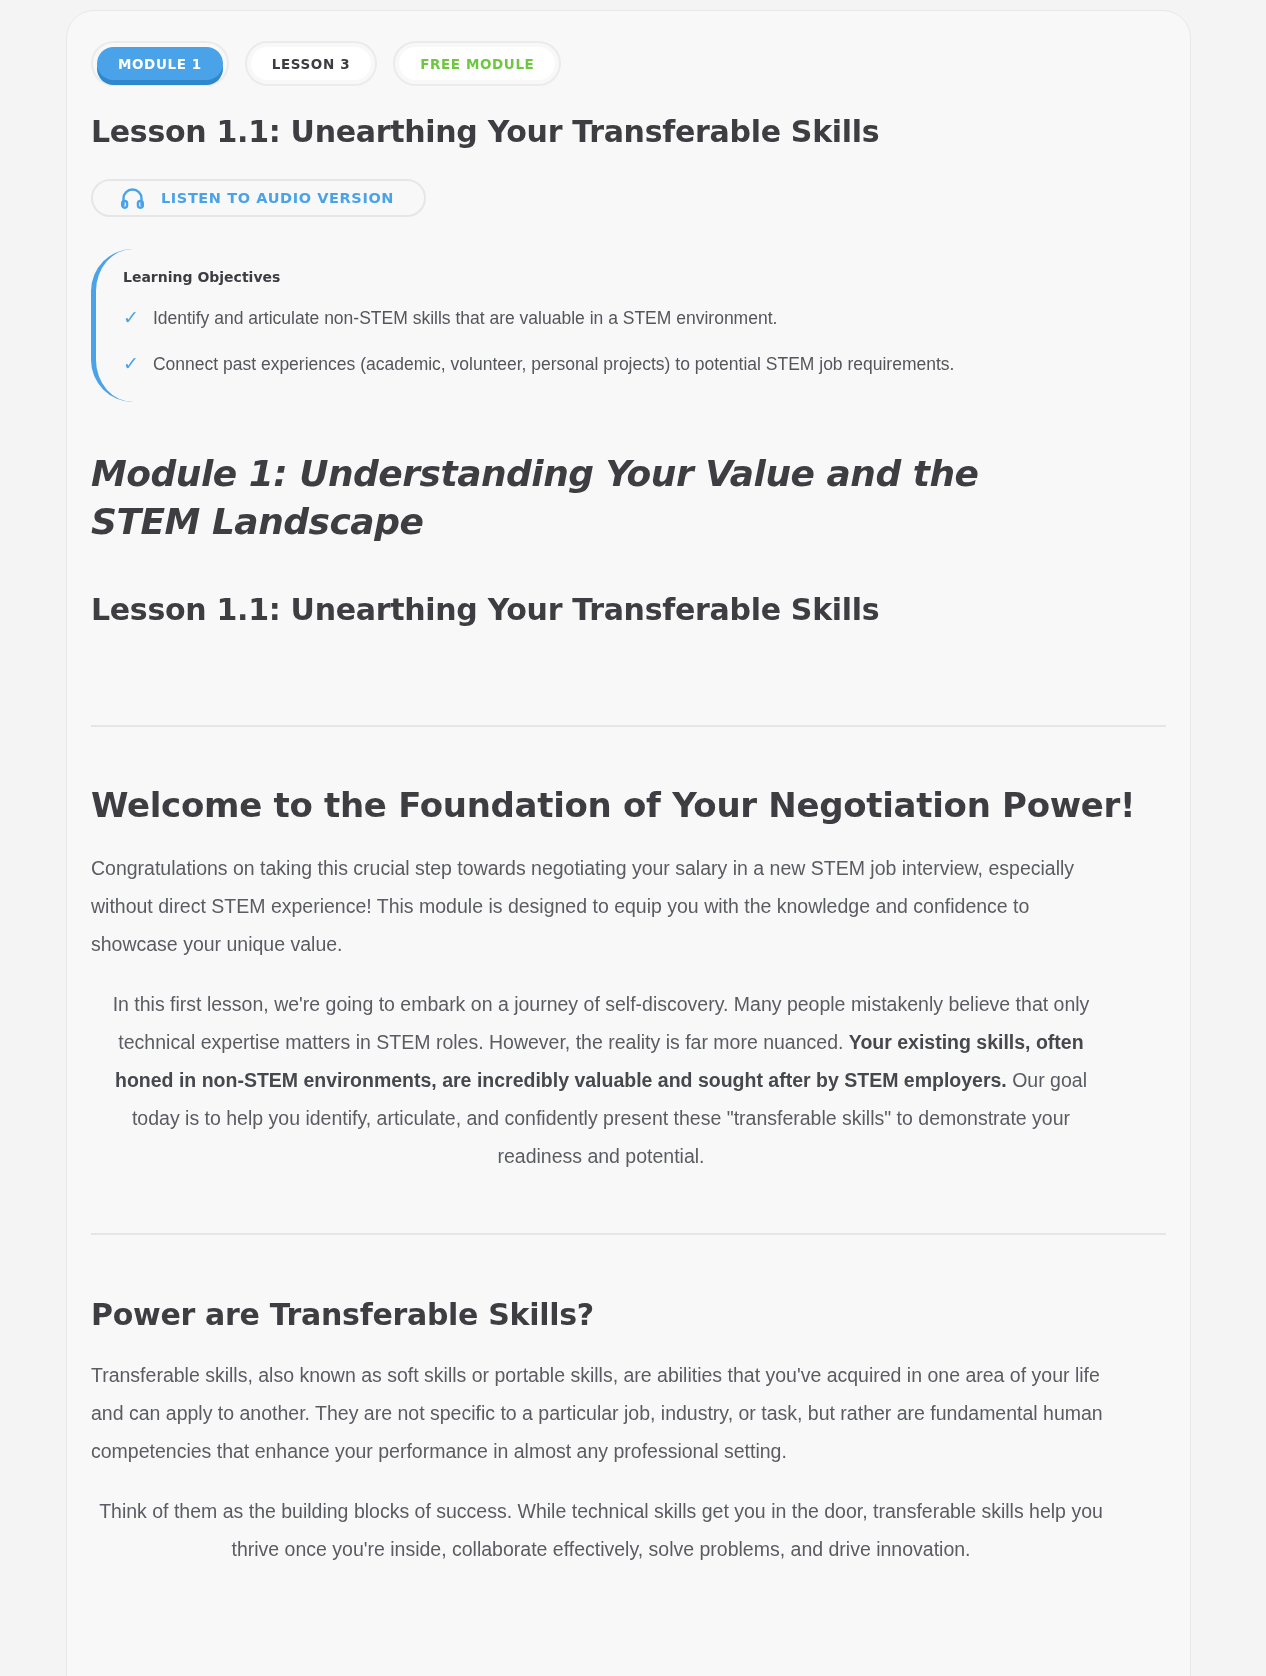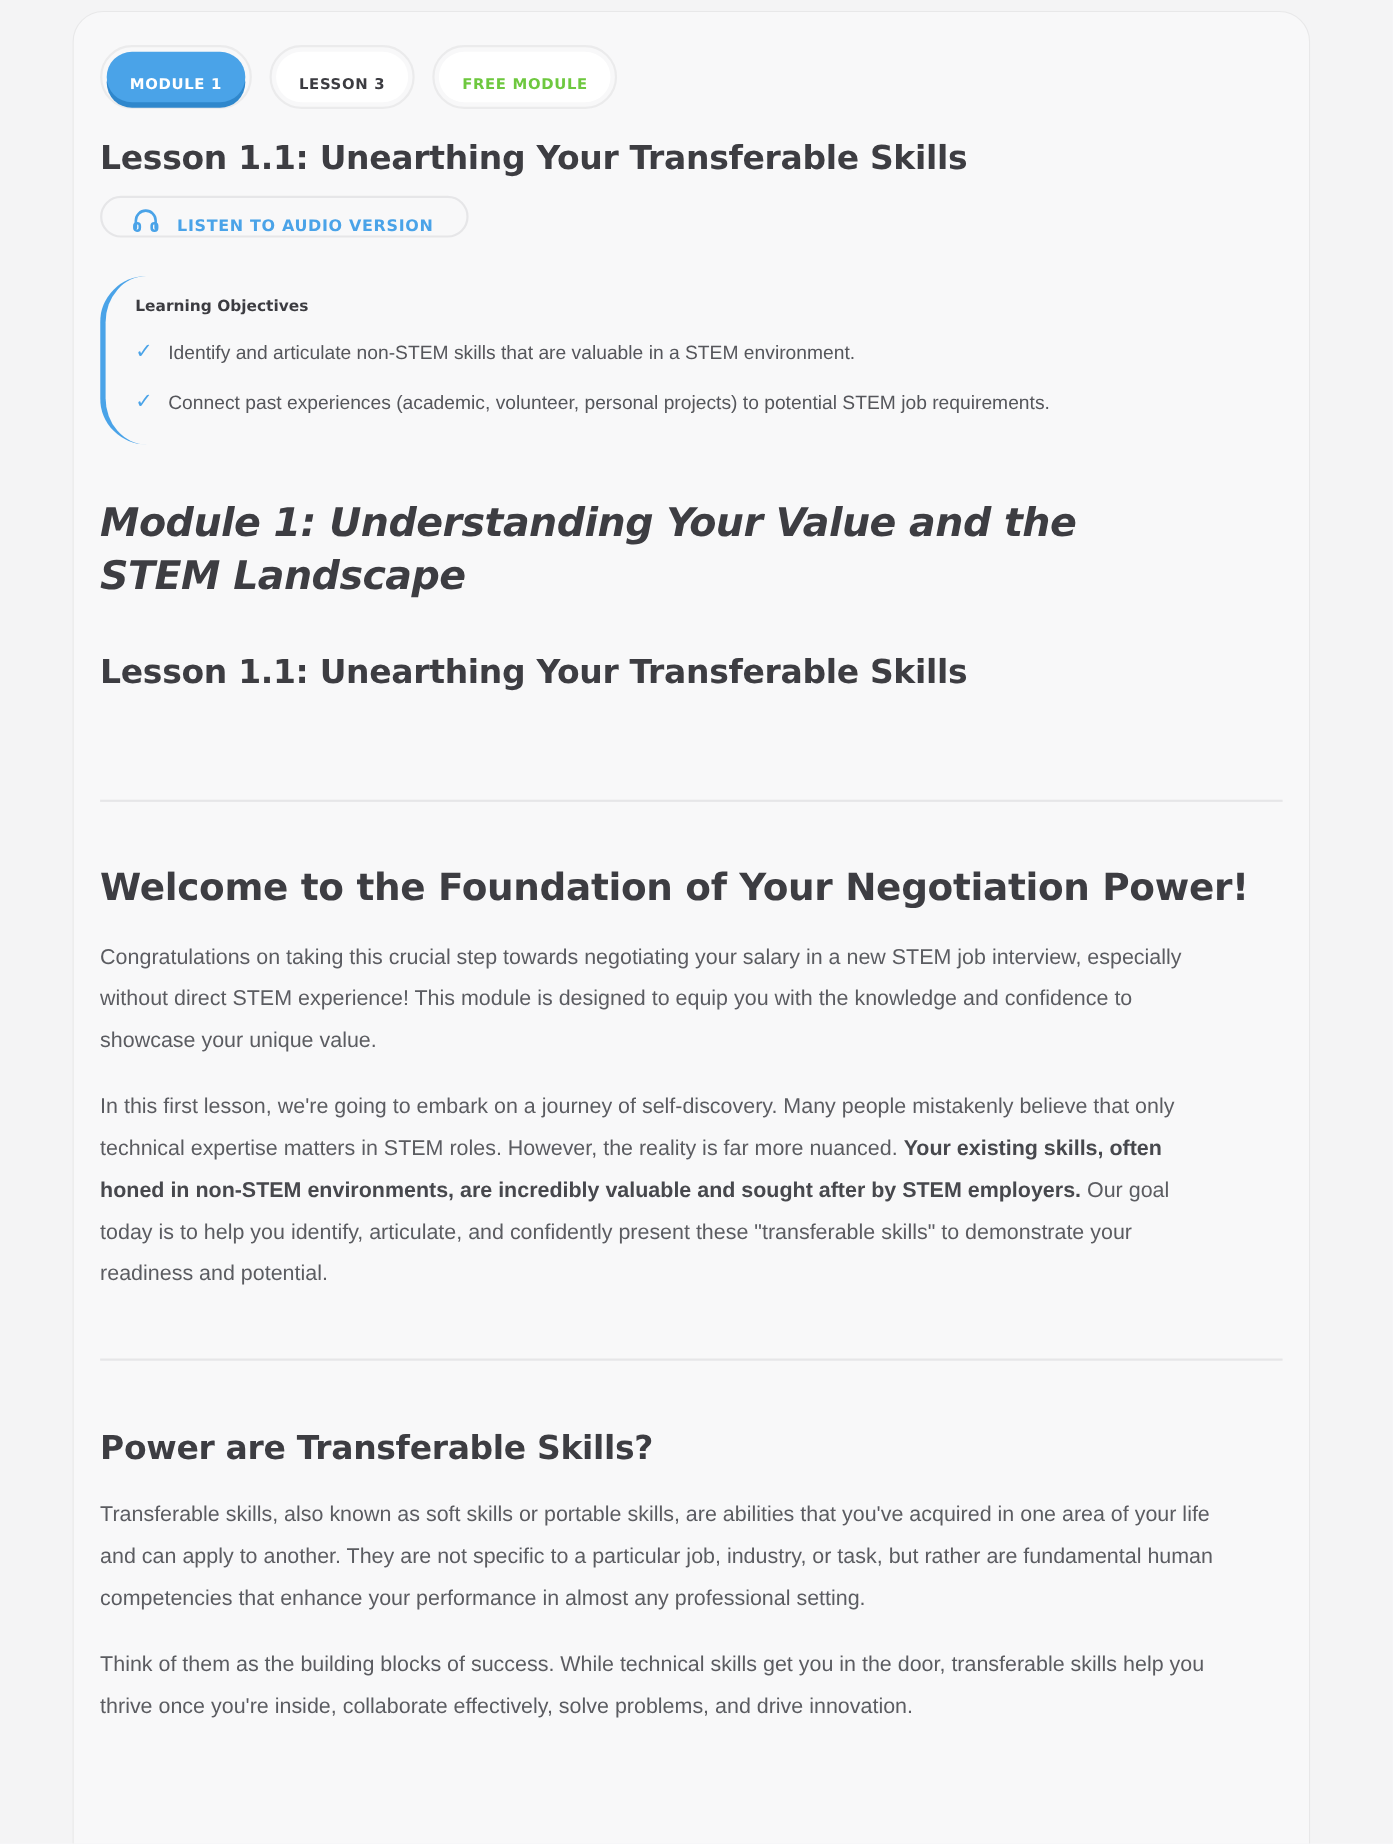--- a/index.html
+++ b/index.html
@@ -24,44 +24,44 @@
   .badge-ring {
     display:inline-block;
     border:2px solid #ebebec;
     border-radius:999px;
     padding:4px;
     background:transparent;
   }
   .badge {
     display:inline-block;
     border-radius:999px;
-    padding:22px 21px 8px;
+    padding:9px 21px 8px;
     font-family:"DejaVu Sans", sans-serif;
     font-weight:bold;
     font-size:13.5px;
     letter-spacing:0.6px;
     white-space:nowrap;
   }
   .badge--module { background:#4aa3e8; color:#ffffff; box-shadow:0 5px 0 #2f87cc; }
   .badge--lesson { background:#ffffff; color:#3c3c41; }
   .badge--preview { background:#ffffff; color:#6ec83f; }
 
   
   .page-title {
     margin-top:28px;
     font-family:"DejaVu Sans", sans-serif;
     font-weight:bold;
     font-size:30px;
     letter-spacing:-0.3px;
     color:#3d3d42;
   }
   .audio-btn {
-    margin-top:16px;
+    margin-top:30px;
     display:inline-flex;
-    align-items:flex-end;
+    align-items:center;
     gap:15px;
     height:38px;
     padding:0 30px 0 26px;
     background:transparent;
     border:2px solid #e6e6e8;
     border-radius:27px;
     color:#4aa3e8;
     font-family:"DejaVu Sans", sans-serif;
     font-weight:bold;
     font-size:14.5px;
@@ -131,21 +131,21 @@
   }
   .h3--welcome { margin-top:58px; font-size:34px; }
   .h3--skills  { margin-top:62px; font-size:30px; }
   .para {
     margin-top:24px;
     font-size:19.5px;
     line-height:38px;
     color:#5b5c61;
     max-width:1020px;
   }
-  .para + .para { margin-top:22px; }
+  .para + .para { margin-top:22px;text-align:center; }
   .para b { font-weight:bold; color:#47484d; }
 </style>
 </head>
 <body>
 
 <div class="card">
 
   <div class="badges">
     <span class="badge-ring">
       <span class="badge badge--module">MODULE 1</span>

